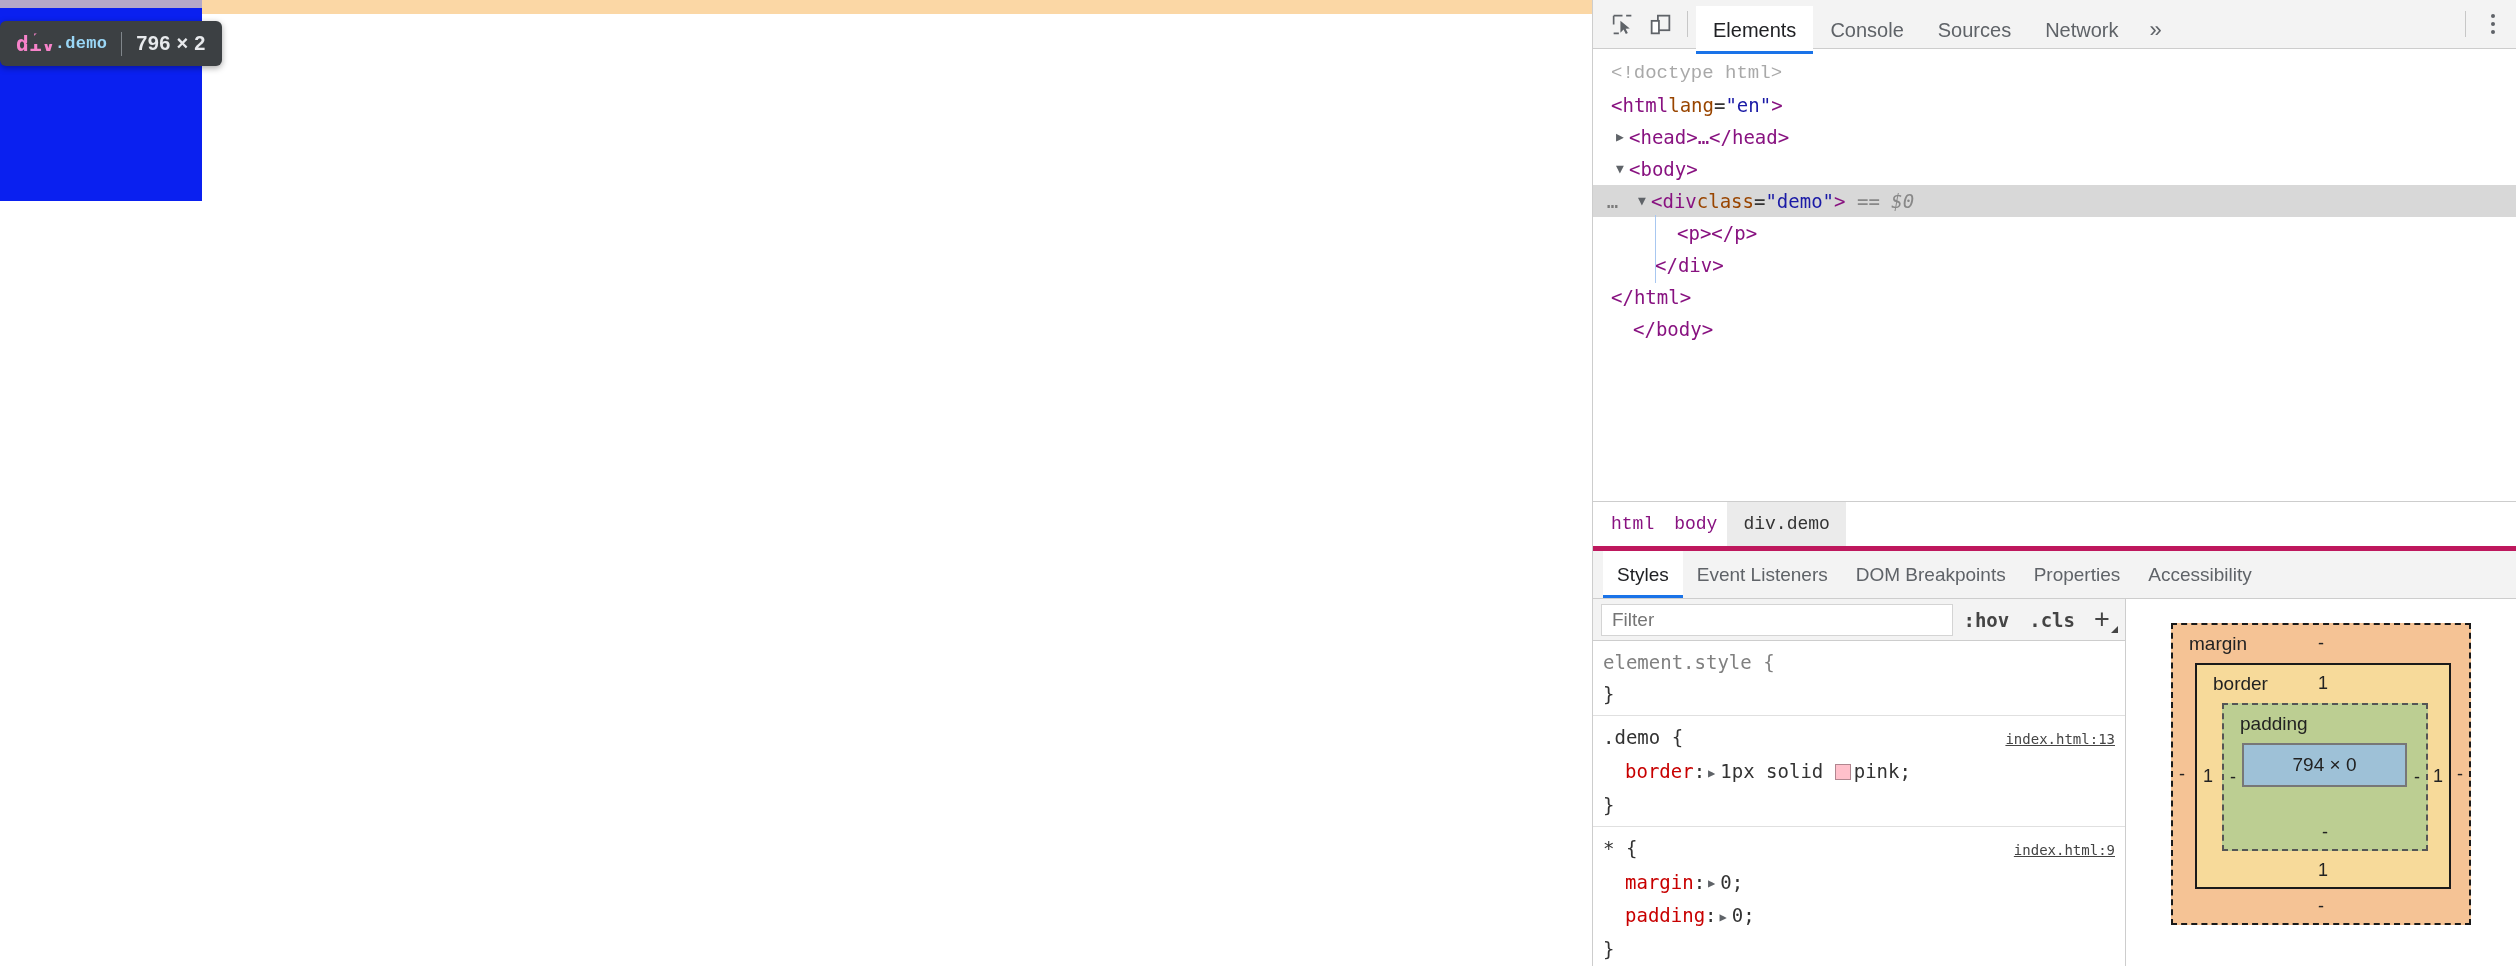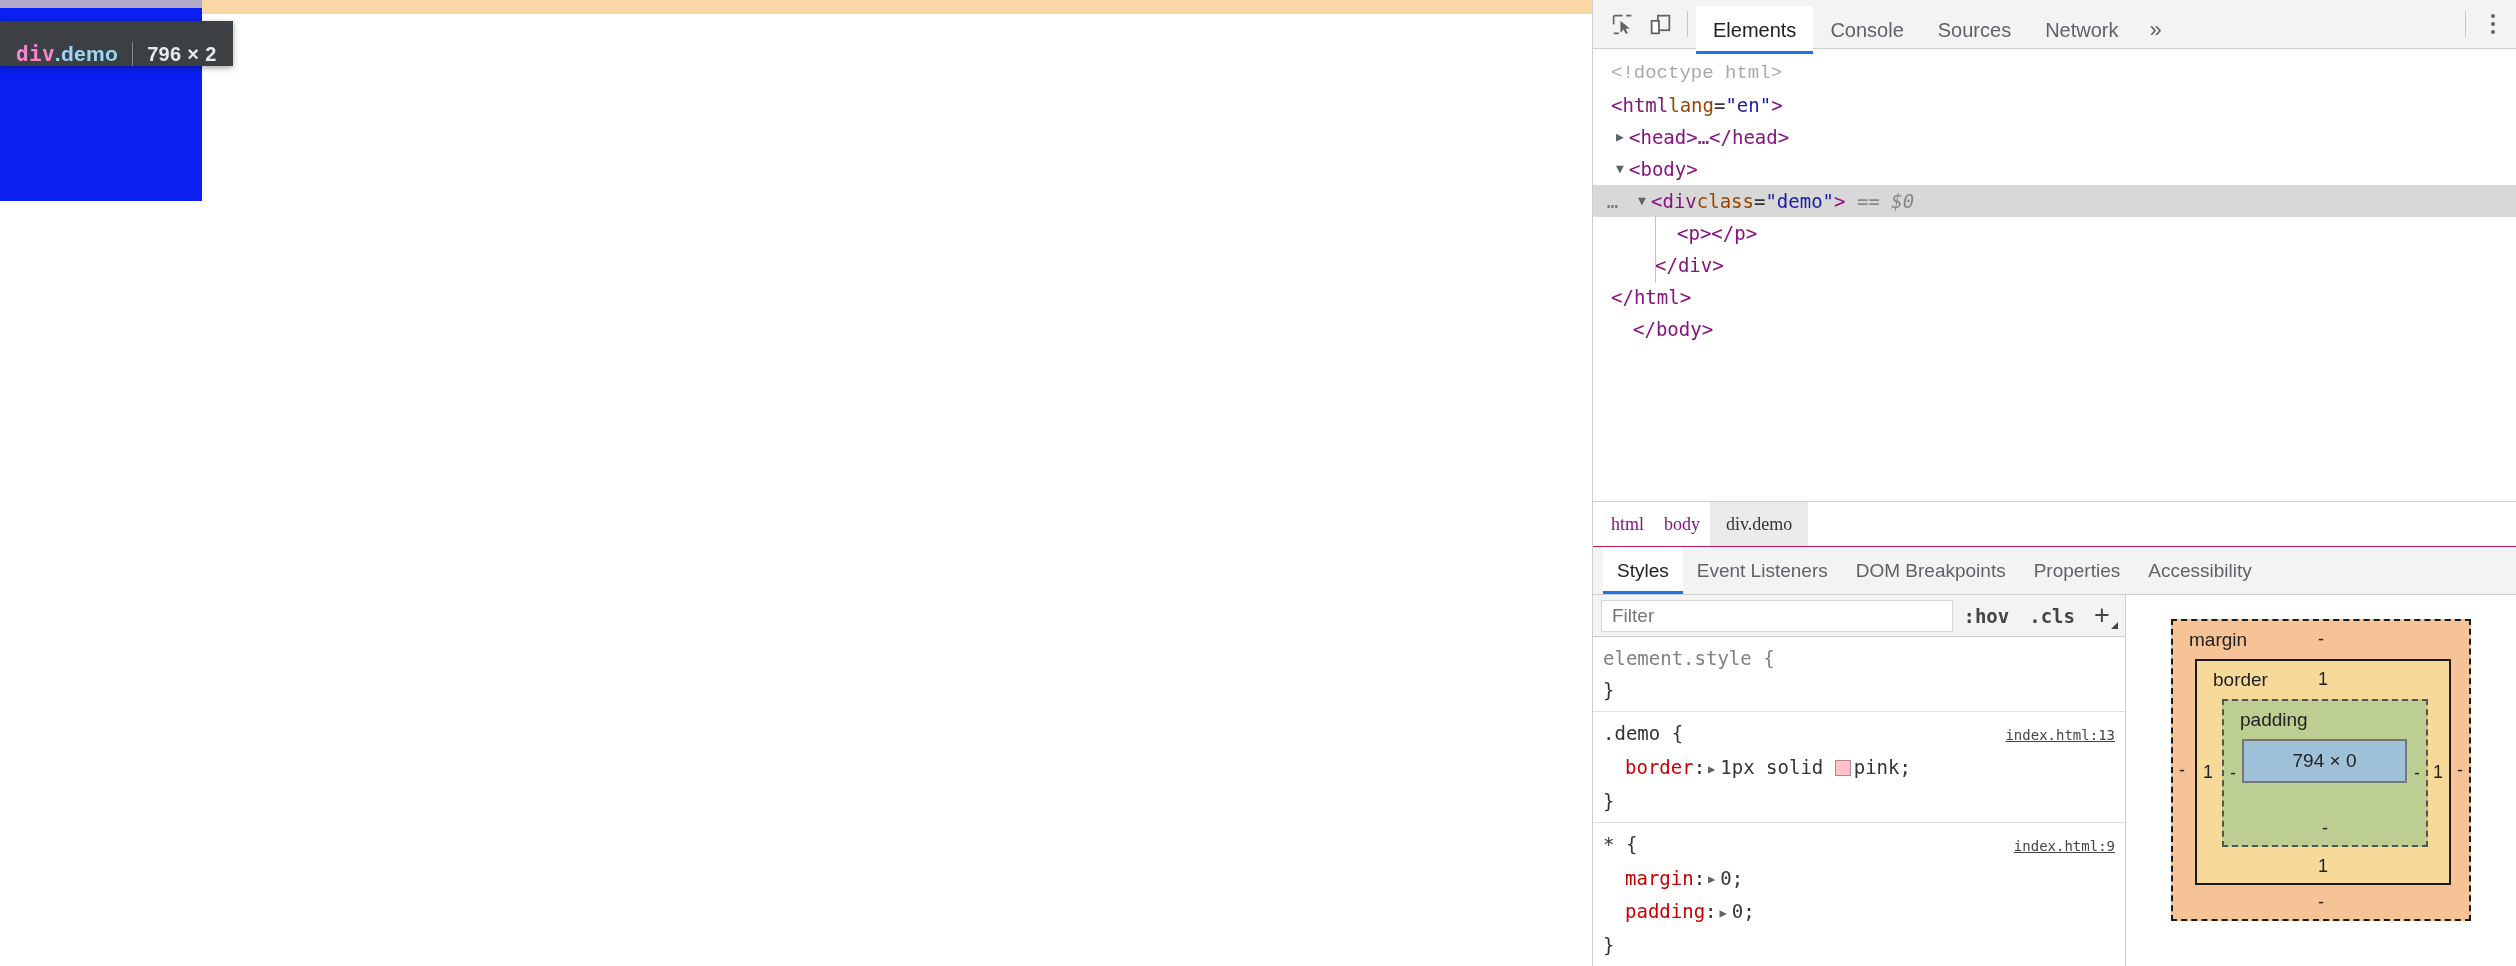--- a/index.html
+++ b/index.html
@@ -55,23 +55,23 @@
     background: #b4a8c8;
   }
 
   
   .inspect-tooltip {
     position: absolute;
     left: 0px;
     top: 21px;
     height: 45px;
     background: #3c4043;
-    border-radius: 0;
-    display: flex;
-    align-items: flex-end;
+    border-radius: 6px;
+    display: flex;
+    align-items: center;
     padding: 0 16px;
     box-sizing: border-box;
     box-shadow: 0 2px 6px rgba(0,0,0,0.35);
     white-space: nowrap;
   }
   .tt-arrow {
     position: absolute;
     left: 26px;
     top: 6px;
     width: 0; height: 0;
@@ -80,22 +80,22 @@
     border-bottom: 17px solid #3c4043;
   }
   .tt-tag {
     font-family: "DejaVu Sans Mono", "Liberation Mono", monospace;
     font-size: 21px;
     font-weight: bold;
     color: #f783ca;
     letter-spacing: 0.3px;
   }
   .tt-class {
-    font-family: Liberation Sans, sans-serif;
-    font-size: 21px;
+    font-family: Liberation Mono, monospace;
+    font-size: 17px;
     font-weight: bold;
     color: #9ad7f7;
     letter-spacing: 0.3px;
   }
   .tt-sep {
     width: 1px;
     height: 24px;
     background: #80868b;
     margin: 0 14px;
   }
@@ -238,24 +238,24 @@
     width: 1px;
     background: #a8c7f0;
   }
 
   
   .breadcrumb {
     height: 44px;
     min-height: 44px;
     background: #ffffff;
     border-top: 1px solid #cdcdcd;
-    border-bottom: 1px solid #be185d;
+    border-bottom: 5px solid #be185d;
     display: flex;
     align-items: stretch;
-    font-family: Liberation Serif, serif;
+    font-family: Liberation Mono, monospace;
     font-size: 18px;
   }
   .crumb {
     display: flex; align-items: center;
     padding: 0 10px 0 10px;
     color: #881280;
     cursor: pointer;
   }
   .crumb:first-child { padding-left: 18px; }
   .crumb.active {

